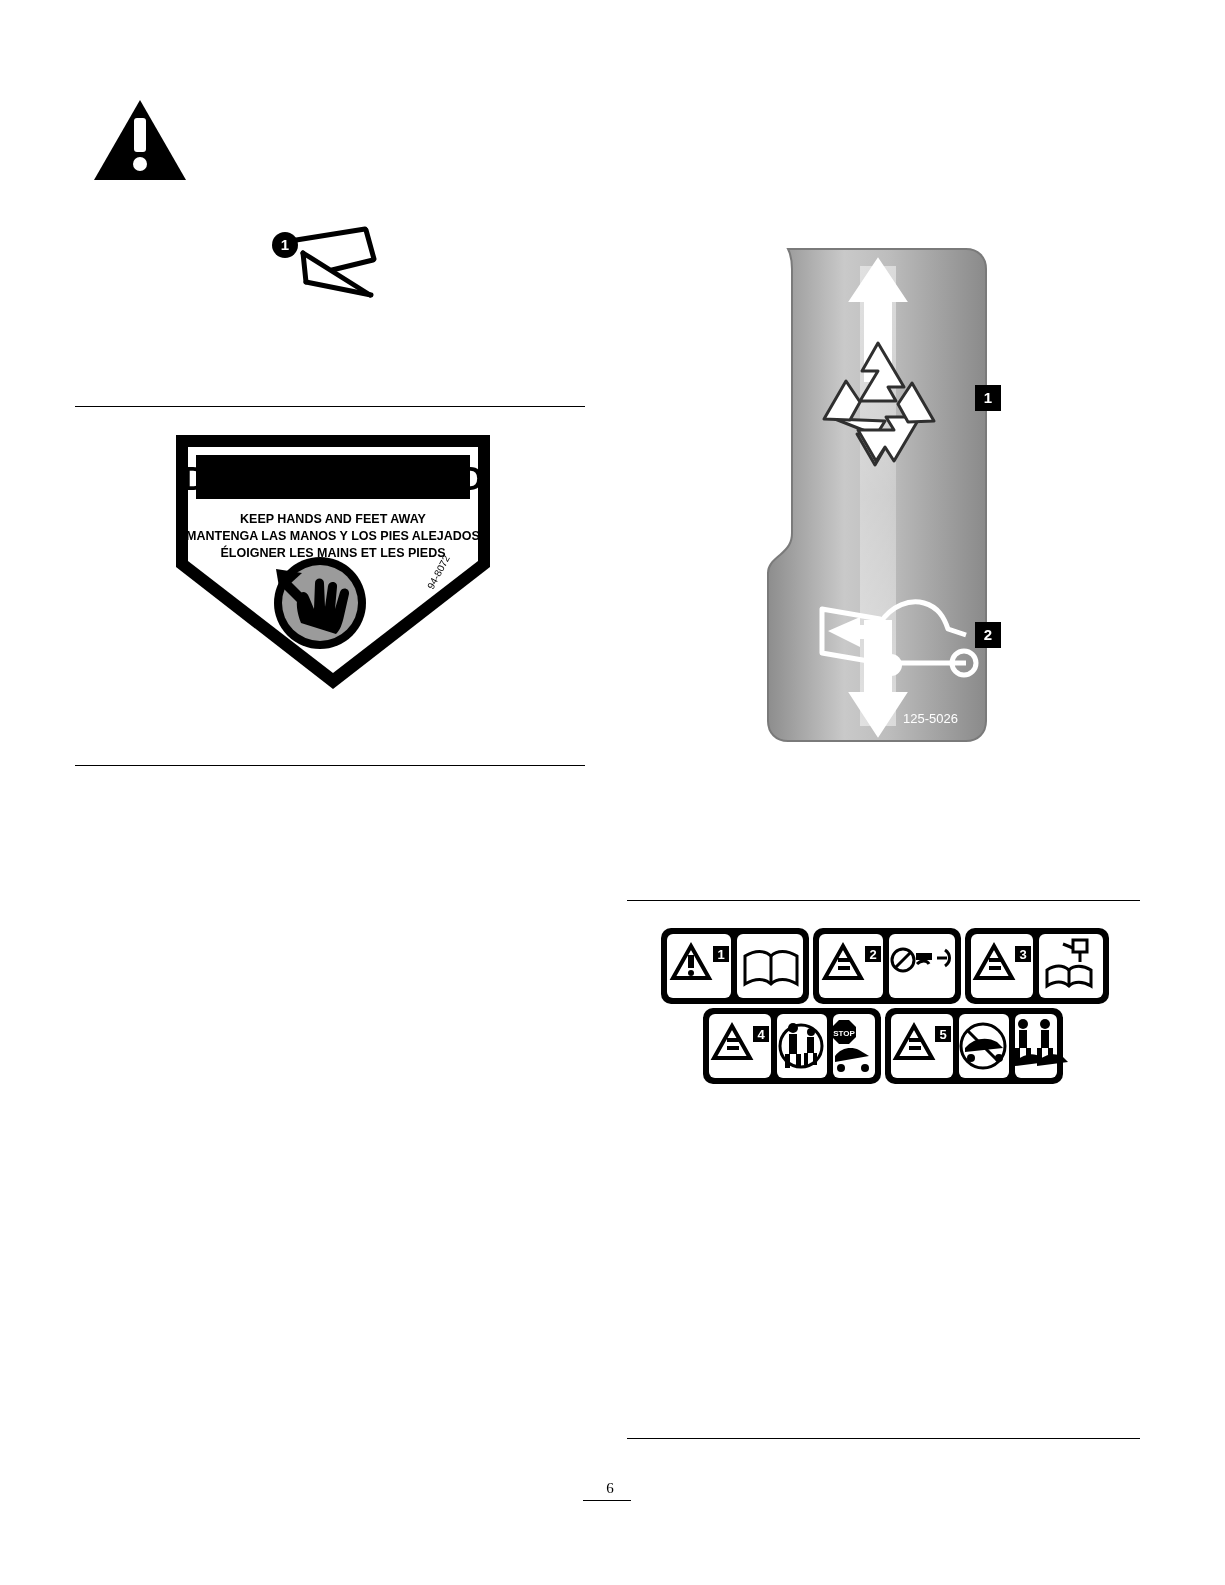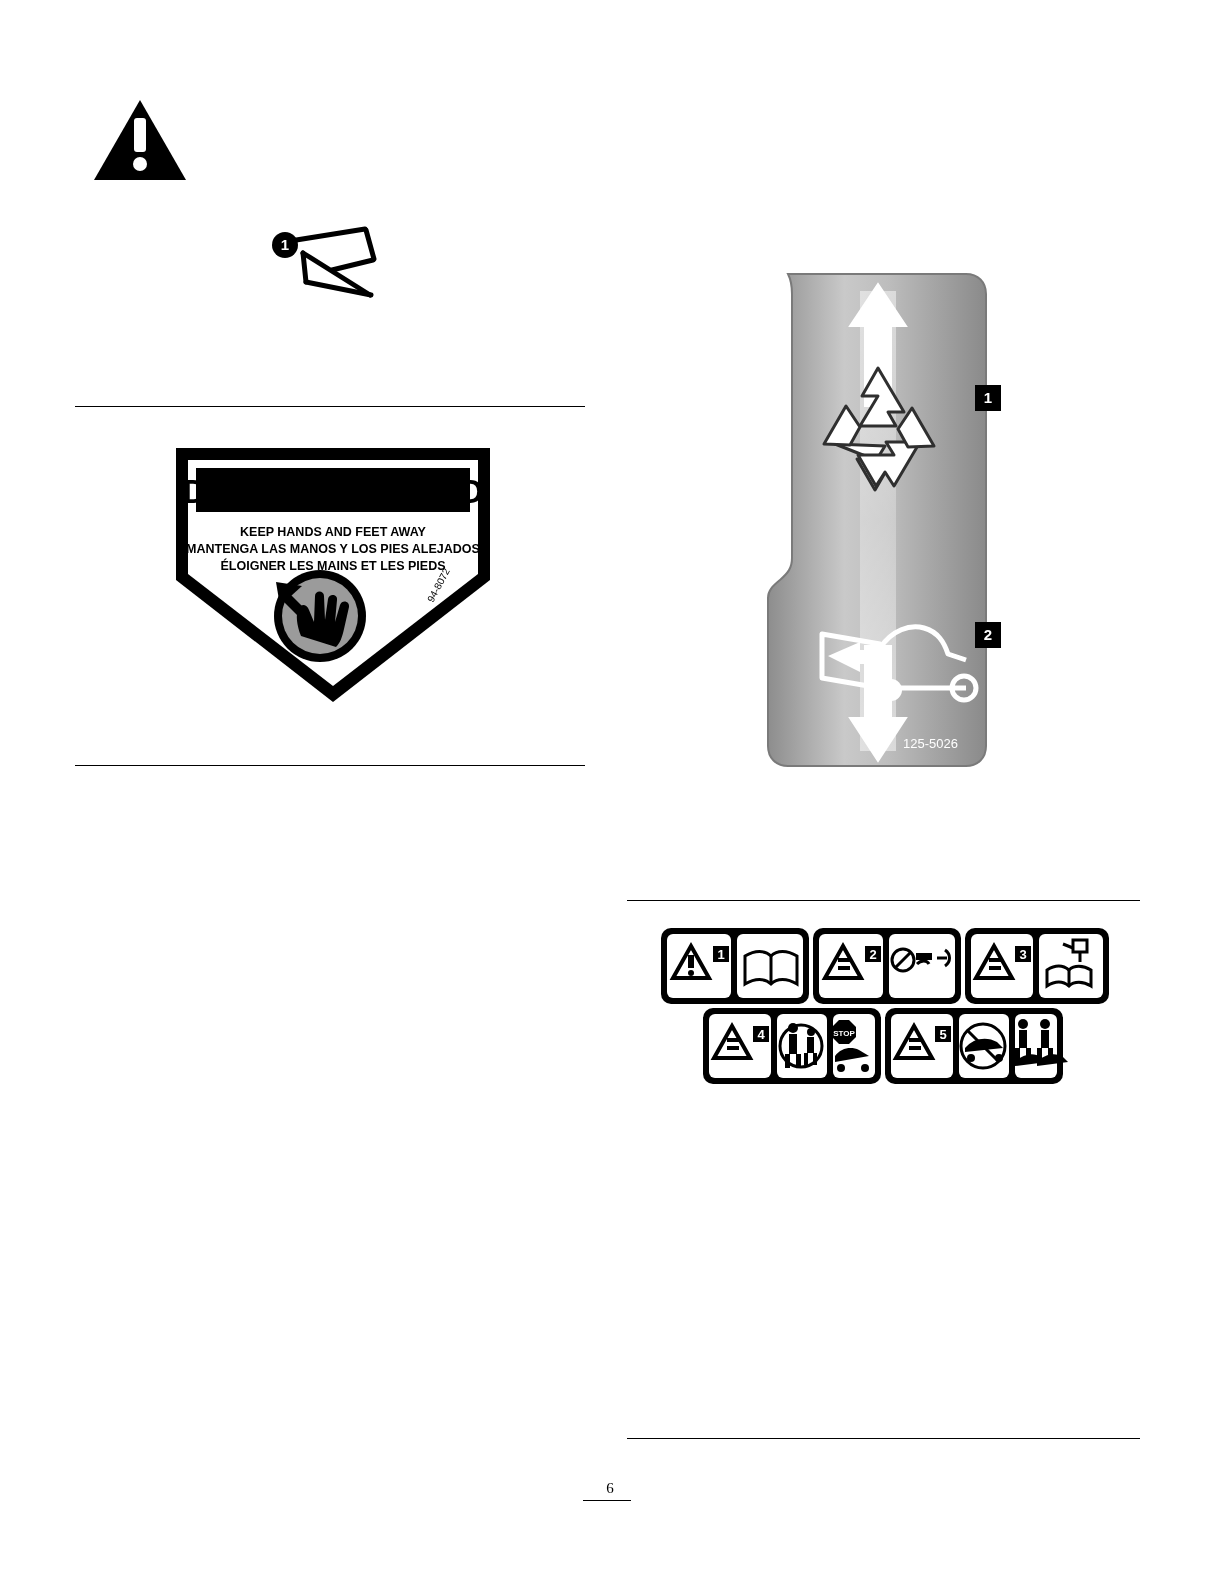--- a/index.html
+++ b/index.html
@@ -65,31 +65,31 @@
   .rule {
     position: absolute;
     height: 1px;
     background: #000;
   }
 
   
   .danger-decal {
     position: absolute;
     left: 168px;
-    top: 440px;
+    top: 427px;
     width: 330px;
     height: 270px;
   }
   .danger-decal svg { display: block; }
 
   
   .hoc-decal {
     position: absolute;
     left: 760px;
-    top: 256px;
+    top: 231px;
     width: 250px;
     height: 530px;
   }
 
   
   .pictogram-decal {
     position: absolute;
     left: 655px;
     top: 920px;
     width: 460px;

